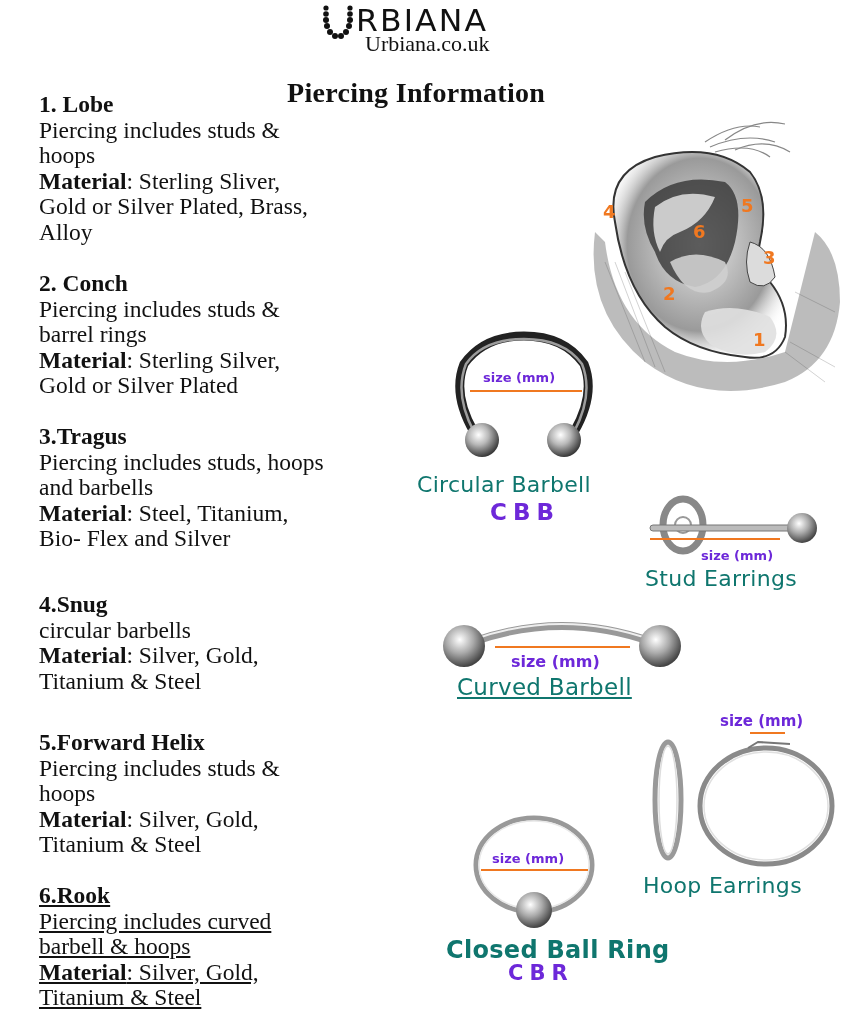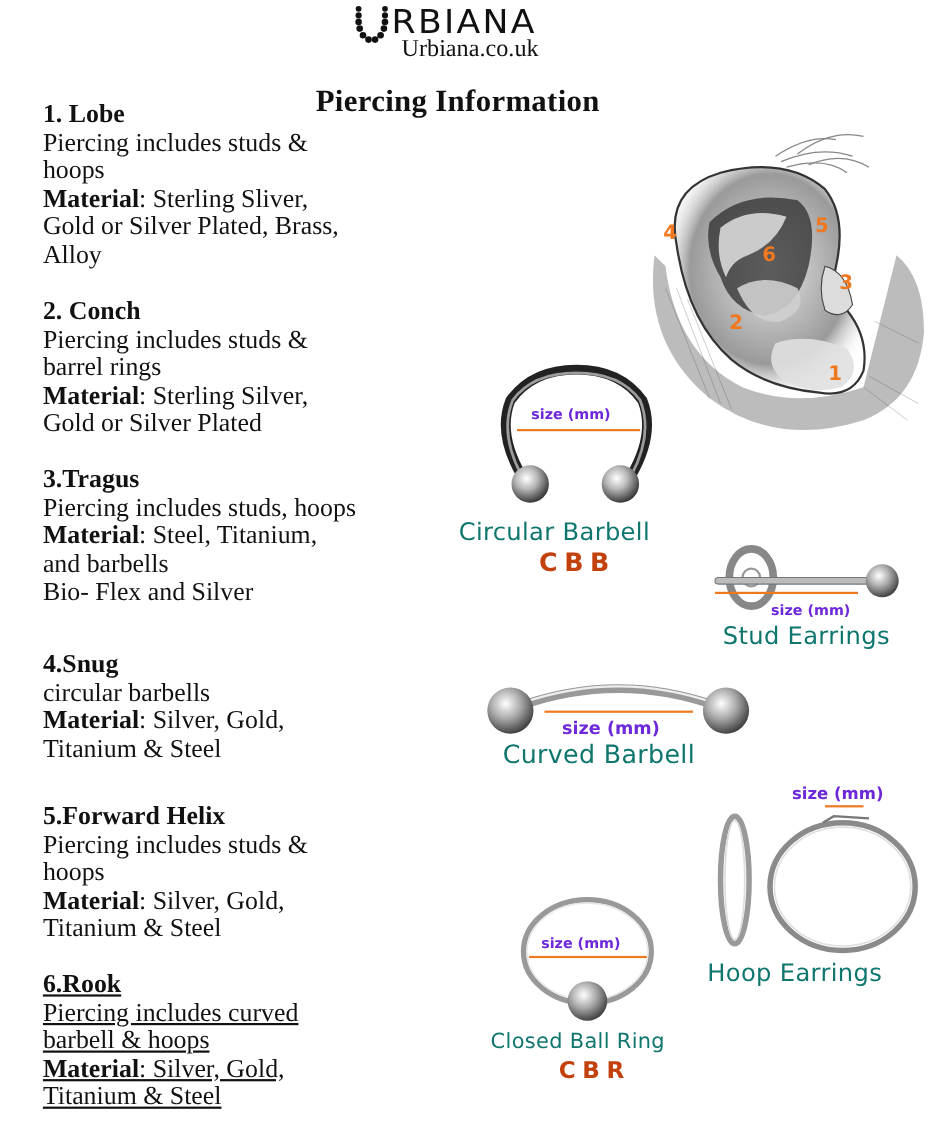--- a/index.html
+++ b/index.html
@@ -34,21 +34,21 @@
       position: absolute; color: #f07820; font-family: "DejaVu Sans", sans-serif;
       font-weight: bold; font-size: 18px; line-height: 20px;
     }
 
     .product-label {
       position: absolute; font-family: "DejaVu Sans", sans-serif; font-weight: normal;
       color: #0f766e; white-space: nowrap; letter-spacing: 0.3px;
     }
     .product-code {
       position: absolute; font-family: "DejaVu Sans", sans-serif; font-weight: bold;
-      color: #c2410c; letter-spacing: 6px; white-space: nowrap;
+      color: #6d28d9; letter-spacing: 6px; white-space: nowrap;
     }
     .size-label {
       position: absolute; font-family: "DejaVu Sans", sans-serif; font-weight: bold;
       color: #6d28d9; white-space: nowrap;
     }
     .size-line { position: absolute; height: 2px; background: #f07820; }
     svg { position: absolute; overflow: visible; }
   </style>
 </head>
 <body>
@@ -89,22 +89,22 @@
   <div class="heading">2. Conch</div>
   <div>Piercing includes studs &amp;</div>
   <div>barrel rings</div>
   <div><span class="mat-label">Material</span><span>: Sterling Silver,</span></div>
   <div>Gold or Silver Plated</div>
 </div>
 
 <div class="section" style="top:424px;">
   <div class="heading">3.Tragus</div>
   <div>Piercing includes studs, hoops</div>
+  <div>and barbells</div>
   <div><span class="mat-label">Material</span><span>: Steel, Titanium,</span></div>
-  <div>and barbells</div>
   <div>Bio- Flex and Silver</div>
 </div>
 
 <div class="section" style="top:592px;">
   <div class="heading">4.Snug</div>
   <div>circular barbells</div>
   <div><span class="mat-label">Material</span><span>: Silver, Gold,</span></div>
   <div>Titanium &amp; Steel</div>
 </div>
 
@@ -201,40 +201,40 @@
         <stop offset="100%" stop-color="#444"></stop>
       </radialGradient>
     </defs>
     <ellipse cx="38" cy="30" rx="20" ry="26" fill="none" stroke="#888" stroke-width="7"></ellipse>
     <ellipse cx="38" cy="30" rx="8" ry="8" fill="#fff" stroke="#999" stroke-width="2"></ellipse>
     <rect x="5" y="30" width="150" height="6" rx="3" fill="#bbb" stroke="#777" stroke-width="1"></rect>
     <circle cx="157" cy="33" r="15" fill="url(#studBall)"></circle>
   </svg>
   <div class="size-line" style="left:650px;top:538px;width:130px;"></div>
   <div class="size-label" style="left:701px;top:548px;font-size:13px;">size (mm)</div>
-  <div class="product-label" style="left:645px;top:566px;font-size:22px;margin-left:12px;">Stud Earrings</div>
+  <div class="product-label" style="left:645px;top:566px;font-size:22px;">Stud Earrings</div>
 </div>
 
 <div>
   <svg width="240" height="60" style="left:442px;top:614px;" viewBox="0 0 240 60">
     <defs>
       <radialGradient id="cbBall" cx="40%" cy="35%" r="65%">
         <stop offset="0%" stop-color="#fff"></stop>
         <stop offset="50%" stop-color="#aaa"></stop>
         <stop offset="100%" stop-color="#444"></stop>
       </radialGradient>
     </defs>
     <path d="M30 28 Q120 -4 210 28" fill="none" stroke="#999" stroke-width="8"></path>
     <path d="M30 26 Q120 -6 210 26" fill="none" stroke="#eee" stroke-width="2"></path>
     <circle cx="22" cy="32" r="21" fill="url(#cbBall)"></circle>
     <circle cx="218" cy="32" r="21" fill="url(#cbBall)"></circle>
   </svg>
   <div class="size-line" style="left:495px;top:646px;width:135px;"></div>
   <div class="size-label" style="left:511px;top:652px;font-size:16px;">size (mm)</div>
-  <div class="product-label" style="left:457px;top:674px;font-size:23px;">Curved Barbell</div>
+  <div class="product-label" style="left:457px;top:674px;font-size:23px;text-decoration:underline;">Curved Barbell</div>
 </div>
 
 <div>
   <div class="size-label" style="left:720px;top:712px;font-size:15px;">size (mm)</div>
   <div class="size-line" style="left:750px;top:732px;width:35px;"></div>
   <svg width="190" height="130" style="left:650px;top:738px;" viewBox="0 0 190 130">
     <ellipse cx="18" cy="62" rx="13" ry="58" fill="none" stroke="#999" stroke-width="5"></ellipse>
     <ellipse cx="18" cy="62" rx="9" ry="54" fill="none" stroke="#ddd" stroke-width="1.5"></ellipse>
     <ellipse cx="116" cy="68" rx="66" ry="58" fill="none" stroke="#8a8a8a" stroke-width="5"></ellipse>
     <ellipse cx="116" cy="68" rx="62" ry="54" fill="none" stroke="#e0e0e0" stroke-width="1.5"></ellipse>
@@ -251,15 +251,15 @@
         <stop offset="50%" stop-color="#aaa"></stop>
         <stop offset="100%" stop-color="#444"></stop>
       </radialGradient>
     </defs>
     <ellipse cx="64" cy="50" rx="58" ry="47" fill="none" stroke="#999" stroke-width="5"></ellipse>
     <ellipse cx="64" cy="50" rx="55" ry="44" fill="none" stroke="#e8e8e8" stroke-width="1.5"></ellipse>
     <circle cx="64" cy="95" r="18" fill="url(#cbrBall)"></circle>
   </svg>
   <div class="size-label" style="left:492px;top:851px;font-size:13px;">size (mm)</div>
   <div class="size-line" style="left:481px;top:869px;width:107px;"></div>
-  <div class="product-label" style="left:446px;top:936px;font-size:19px;">Closed Ball Ring</div>
+  <div class="product-label" style="left:446px;top:936px;font-size:24px;font-weight:bold;">Closed Ball Ring</div>
   <div class="product-code" style="left:508px;top:961px;font-size:21px;text-align:right;">CBR</div>
 </div>
 
 </body></html>

